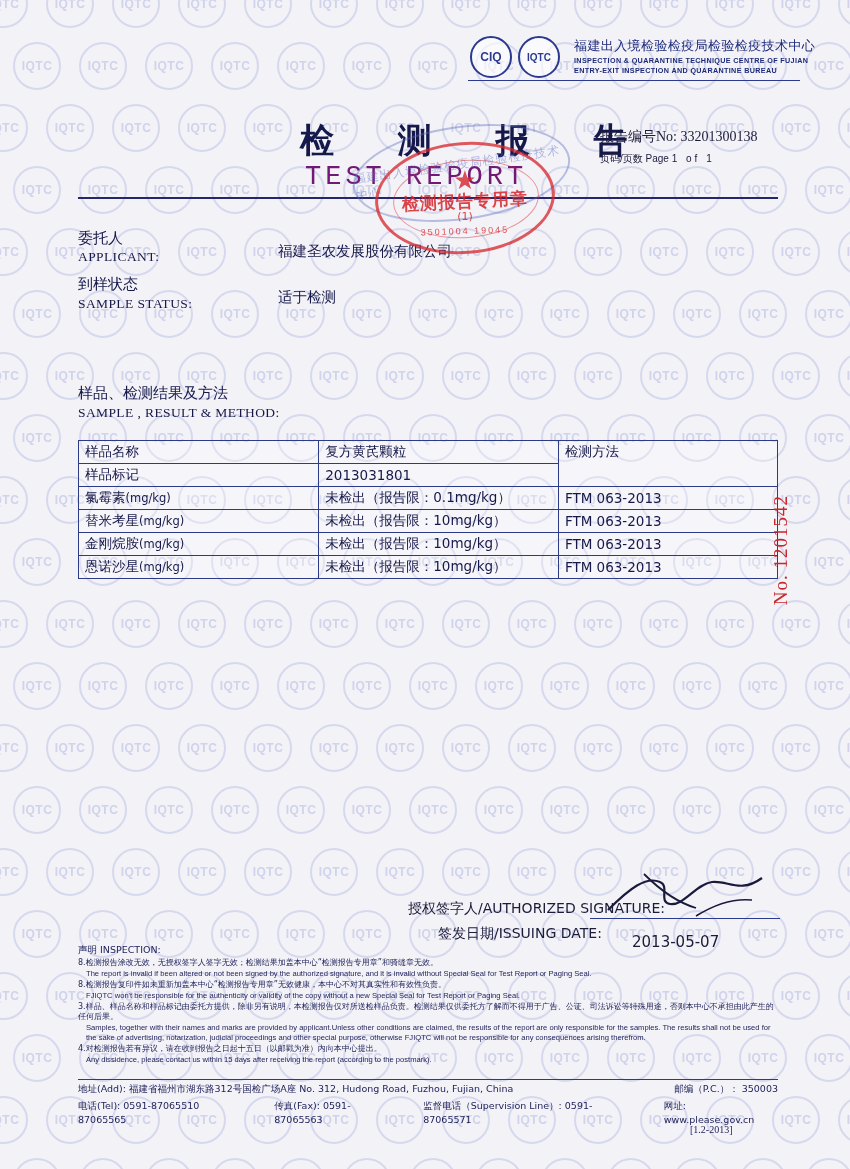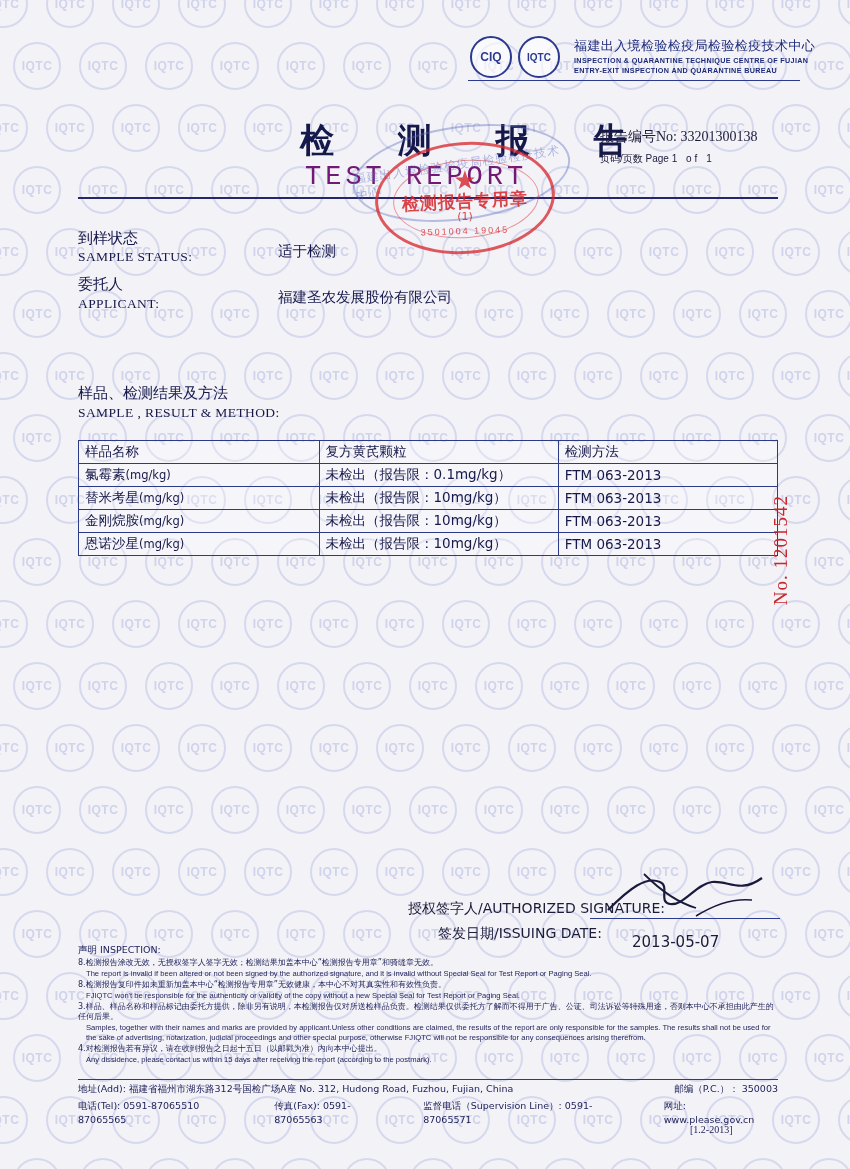--- a/index.html
+++ b/index.html
@@ -720,48 +720,53 @@
     <div class="seal-text">检测报告专用章</div>
     <div class="seal-sub">(1)</div>
     <div class="seal-code">3501004 19045</div>
   </div>
 
   <div class="title-rule"></div>
 
   <div class="fields">
     <div class="field-row">
       <div class="field-label">
+        <div class="f-cn">委托人</div>
+        <div class="f-en">APPLICANT:</div>
+      </div>
+      <div class="field-value">福建圣农发展股份有限公司</div>
+    </div>
+
+    <div class="field-row">
+      <div class="field-label">
         <div class="f-cn">到样状态</div>
         <div class="f-en">SAMPLE STATUS:</div>
       </div>
       <div class="field-value">适于检测</div>
-    </div>
-
-    <div class="field-row">
-      <div class="field-label">
-        <div class="f-cn">委托人</div>
-        <div class="f-en">APPLICANT:</div>
-      </div>
-      <div class="field-value">福建圣农发展股份有限公司</div>
     </div>
 
   </div>
 
   <div class="section-head">
     <div class="f-cn">样品、检测结果及方法</div>
     <div class="f-en">SAMPLE , RESULT &amp;   METHOD:</div>
   </div>
 
   <div class="tbl-wrap">
     <table class="results">
       <tbody>
         <tr>
           <td class="c1">样品名称</td>
           <td class="c2">复方黄芪颗粒</td>
           <td class="c3 no-b-bottom" rowspan="1">检测方法</td>
+        </tr>
+        <tr>
+          <td class="c1">样品标记</td>
+          <td class="c2">2013031801</td>
+          <td class="c3 no-b-top"></td>
         </tr>
         <tr>
           <td class="c1">
             <span>氯霉素</span><span class="unit">(mg/kg)</span>
           </td>
           <td class="c2">未检出（报告限：0.1mg/kg）</td>
           <td class="c3">FTM 063-2013</td>
         </tr>
         <tr>
           <td class="c1">

